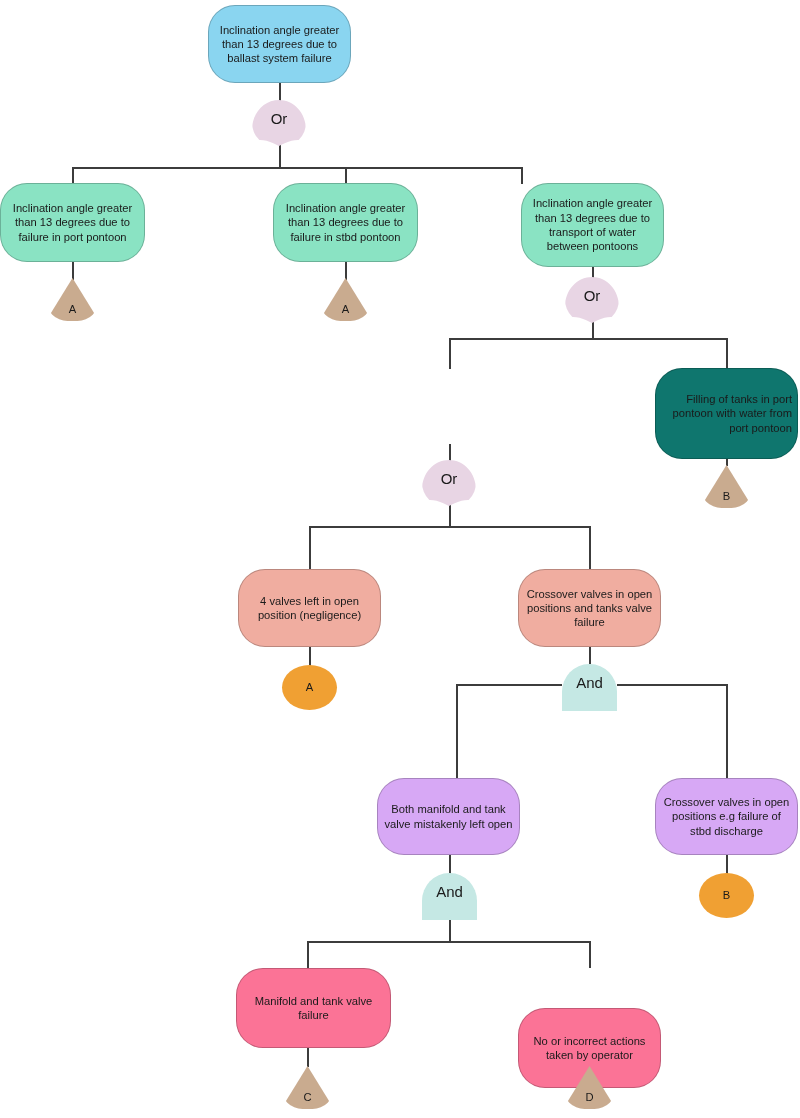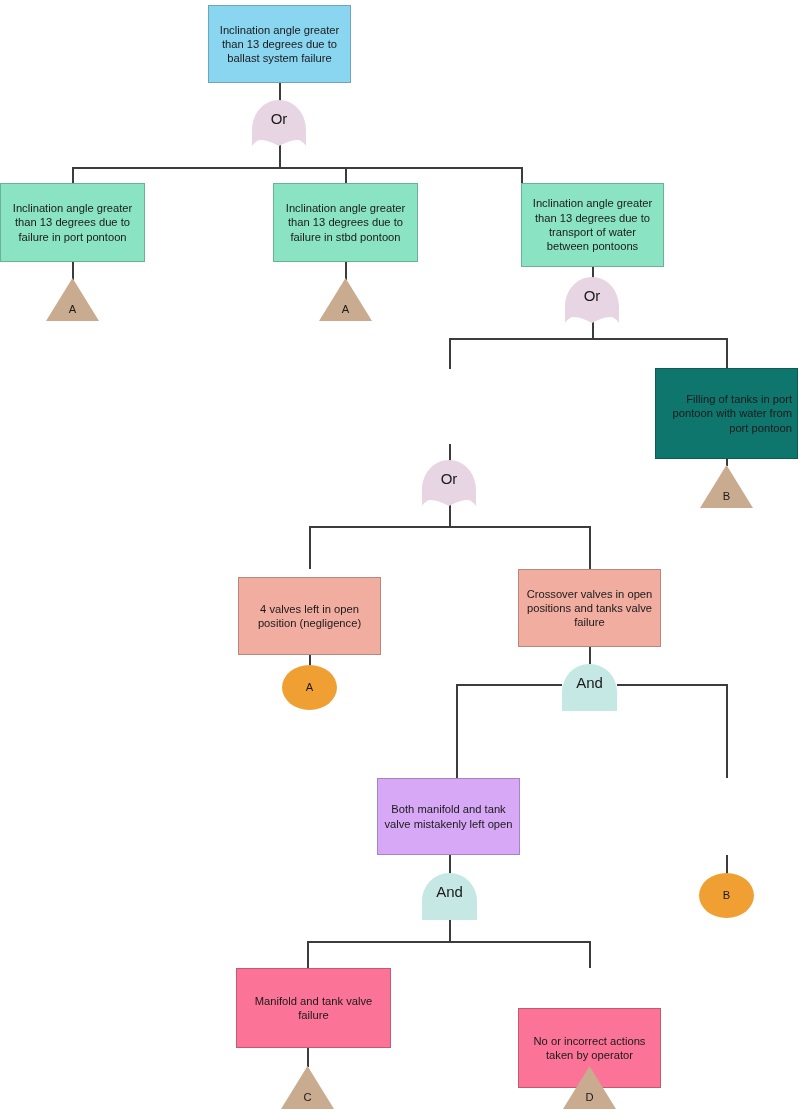--- a/index.html
+++ b/index.html
@@ -21,20 +21,21 @@
   .node {
     position: absolute;
     box-sizing: border-box;
     display: flex;
     align-items: center;
     justify-content: center;
     text-align: center;
     color: #1a1a1a;
     line-height: 1.28;
     padding: 3px 5px;
+    border-radius: 27px;
   }
   .event-box {
     font-size: 11.2px;
     border: 1px solid rgba(0,0,0,0.22);
   }
   .gate {
     font-size: 15px;
     align-items: flex-start;
     padding-top: 9px;
   }
@@ -141,30 +142,31 @@
 
   <div class="node gate gate-or" style="left:565px; top:277px; width:54px; height:46px;">Or</div>
 
 
   <div class="node event-box" style="left:655px; top:368px; width:143px; height:91px; background:#0f766e;text-align:right;">Filling of tanks in port pontoon with water from port pontoon</div>
 
   <div class="node transfer-tri" style="left:700px; top:465px; width:53px; height:43px;">B</div>
 
   <div class="node gate gate-or" style="left:422px; top:460px; width:54px; height:46px;">Or</div>
 
-  <div class="node event-box" style="left:238px; top:569px; width:143px; height:78px; background:#f0ada0;margin-top:8px;">4 valves left in open position (negligence)</div>
+  <div class="node event-box" style="left:238px; top:569px; width:143px; height:78px; background:#f0ada0;">4 valves left in open position (negligence)</div>
 
   <div class="node event-box" style="left:518px; top:569px; width:143px; height:78px; background:#f0ada0;">Crossover valves in open positions and tanks valve failure</div>
 
   <div class="node transfer-ell" style="left:282px; top:665px; width:55px; height:45px;">A</div>
 
   <div class="node gate gate-and" style="left:562px; top:664px; width:55px; height:47px;">And</div>
 
   <div class="node event-box" style="left:377px; top:778px; width:143px; height:77px; background:#d7a8f5;">Both manifold and tank valve mistakenly left open</div>
 
+  <div class="node event-box" style="left:655px; top:778px; width:143px; height:77px; background:#d7a8f5;">Crossover valves in open positions e.g failure of stbd discharge</div>
 
   <div class="node transfer-ell" style="left:699px; top:873px; width:55px; height:45px;">B</div>
 
   <div class="node gate gate-and" style="left:422px; top:873px; width:55px; height:47px;">And</div>
 
   <div class="node event-box" style="left:236px; top:968px; width:155px; height:80px; background:#fb7396;">Manifold and tank valve failure</div>
 
   <div class="node event-box" style="left:518px; top:968px; width:143px; height:80px; background:#fb7396;margin-top:40px;">No or incorrect actions taken by operator</div>
 
   <div class="node transfer-tri" style="left:281px; top:1066px; width:53px; height:43px;">C</div>

